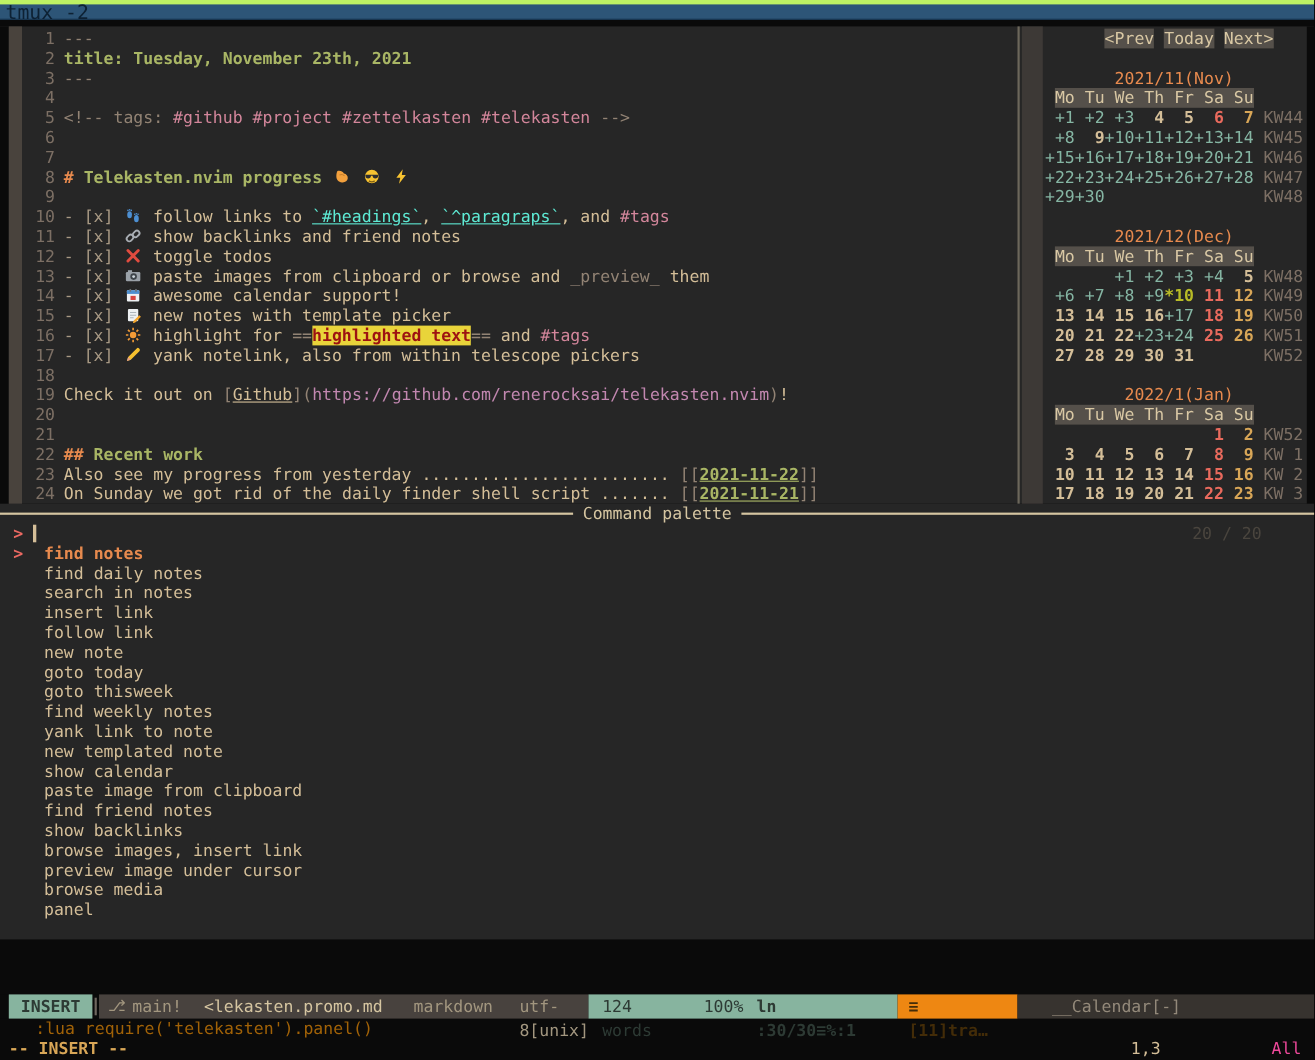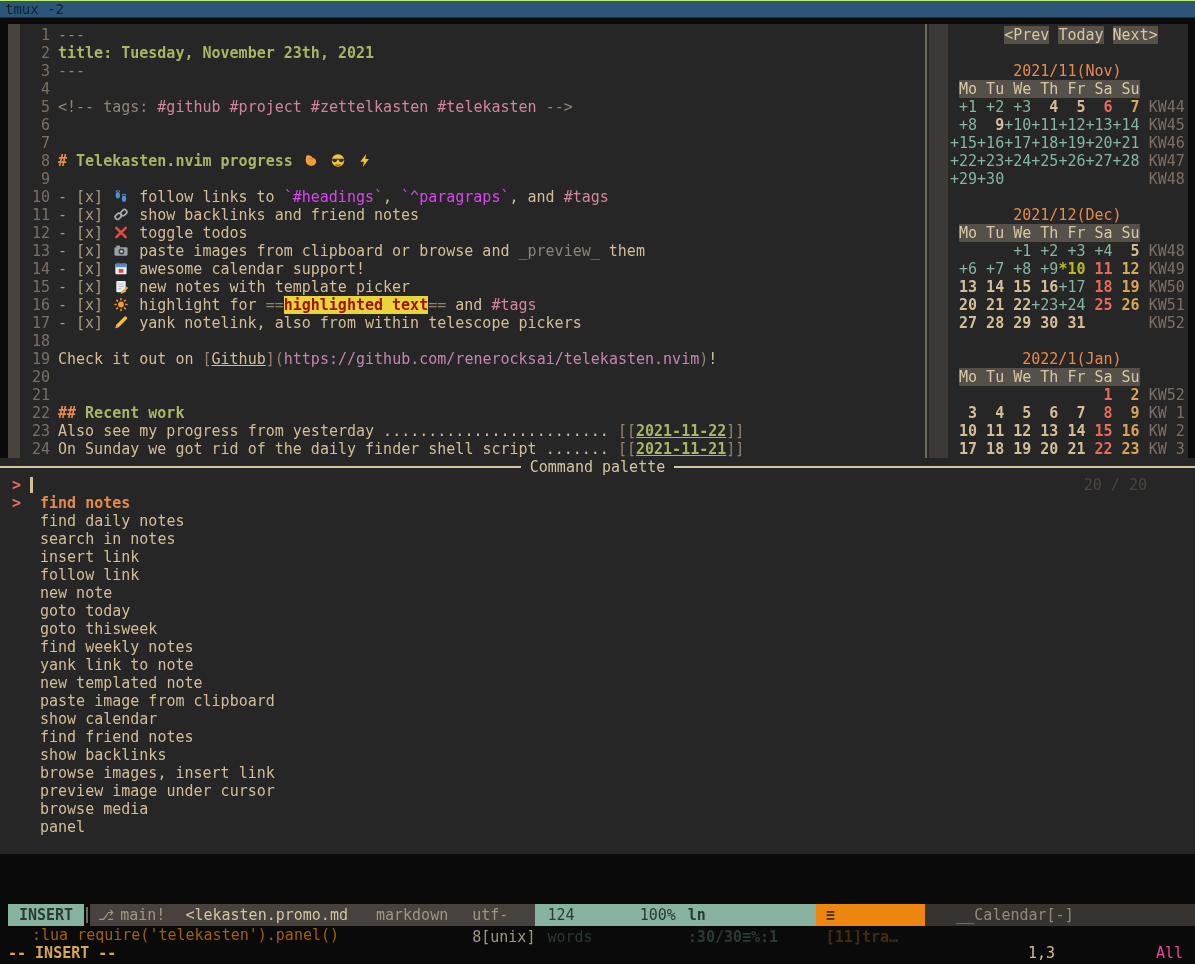--- a/index.html
+++ b/index.html
@@ -6,22 +6,22 @@
   body { background:#000; }
   #screen {
     position:relative; width:1195px; height:964px; overflow:hidden;
     background:#0a0a0a;
     font-family:"DejaVu Sans Mono", monospace;
     font-size:15px; line-height:18px; color:#d4be98;
   }
   
   .tmuxbar {
     position:absolute; top:0; left:0; width:1195px; height:18px;
-    background:#2d5577; border-top:1px solid #bef264; border-bottom:1px solid #16334e;
-    color:#0d2133; font-size:14px; line-height:16px; padding-left:5px;
+    background:#2d5577; border-top:4px solid #bef264; border-bottom:1px solid #16334e;
+    color:#0d2133; font-size:18px; line-height:16px; padding-left:5px;
   }
   
   .topregion { position:absolute; top:24px; left:0; width:1195px; height:434px; background:#262626; }
   .ledge  { position:absolute; top:24px; left:0;     width:8px;  height:434px; background:#0a0a0a; }
   .lstrip { position:absolute; top:24px; left:8px;   width:12px; height:434px; background:#49433d; }
   .vsep   { position:absolute; top:24px; left:925px; width:2px;  height:434px; background:#6c675b; }
   .rstrip { position:absolute; top:24px; left:929px; width:19px; height:434px; background:#3d3936; }
   .redge  { position:absolute; top:24px; left:1188px;width:7px;  height:434px; background:#0a0a0a; }
 
   #editor-lines { position:absolute; top:26px; left:20px; width:903px; }
@@ -29,21 +29,21 @@
   .ed-num { display:inline-block; width:30px; text-align:right; color:#7c6f64; }
   .ed-text { margin-left:8px; }
 
   
   .tk-g  { color:#928374; }
   .tk-w  { color:#d4be98; }
   .tk-t2 { color:#a9b665; font-weight:bold; }
   .tk-o  { color:#e78a4e; font-weight:bold; }
   .tk-p  { color:#d3869b; }
   .tk-c  { color:#a89984; }
-  .tk-cd { color:#d946ef; }
+  .tk-cd { color:#5eead4;text-decoration:underline; }
   .tk-hl { background:#e9d43a; color:#9d1212; font-weight:bold; }
   .tk-lk { color:#d4be98; text-decoration:underline; }
   .tk-u  { color:#c287b0; }
   .tk-dt { color:#a9b665; font-weight:bold; text-decoration:underline; }
   .emoji { display:inline-block; width:18px; height:15px; vertical-align:-2px; margin-right:9px; }
 
   
   #calendar-pane { position:absolute; top:26px; left:950px; width:238px; }
   .cal-row { height:18px; white-space:pre; }
   .cal-month { margin-top:18px; }
@@ -274,22 +274,22 @@
         <div class="pal-item">find daily notes</div>
         <div class="pal-item">search in notes</div>
         <div class="pal-item">insert link</div>
         <div class="pal-item">follow link</div>
         <div class="pal-item">new note</div>
         <div class="pal-item">goto today</div>
         <div class="pal-item">goto thisweek</div>
         <div class="pal-item">find weekly notes</div>
         <div class="pal-item">yank link to note</div>
         <div class="pal-item">new templated note</div>
+        <div class="pal-item">show calendar</div>
         <div class="pal-item">paste image from clipboard</div>
-        <div class="pal-item">show calendar</div>
         <div class="pal-item">find friend notes</div>
         <div class="pal-item">show backlinks</div>
         <div class="pal-item">browse images, insert link</div>
         <div class="pal-item">preview image under cursor</div>
         <div class="pal-item">browse media</div>
         <div class="pal-item">panel</div>
       </div>
   </div>
 
   <div class="statusline">

